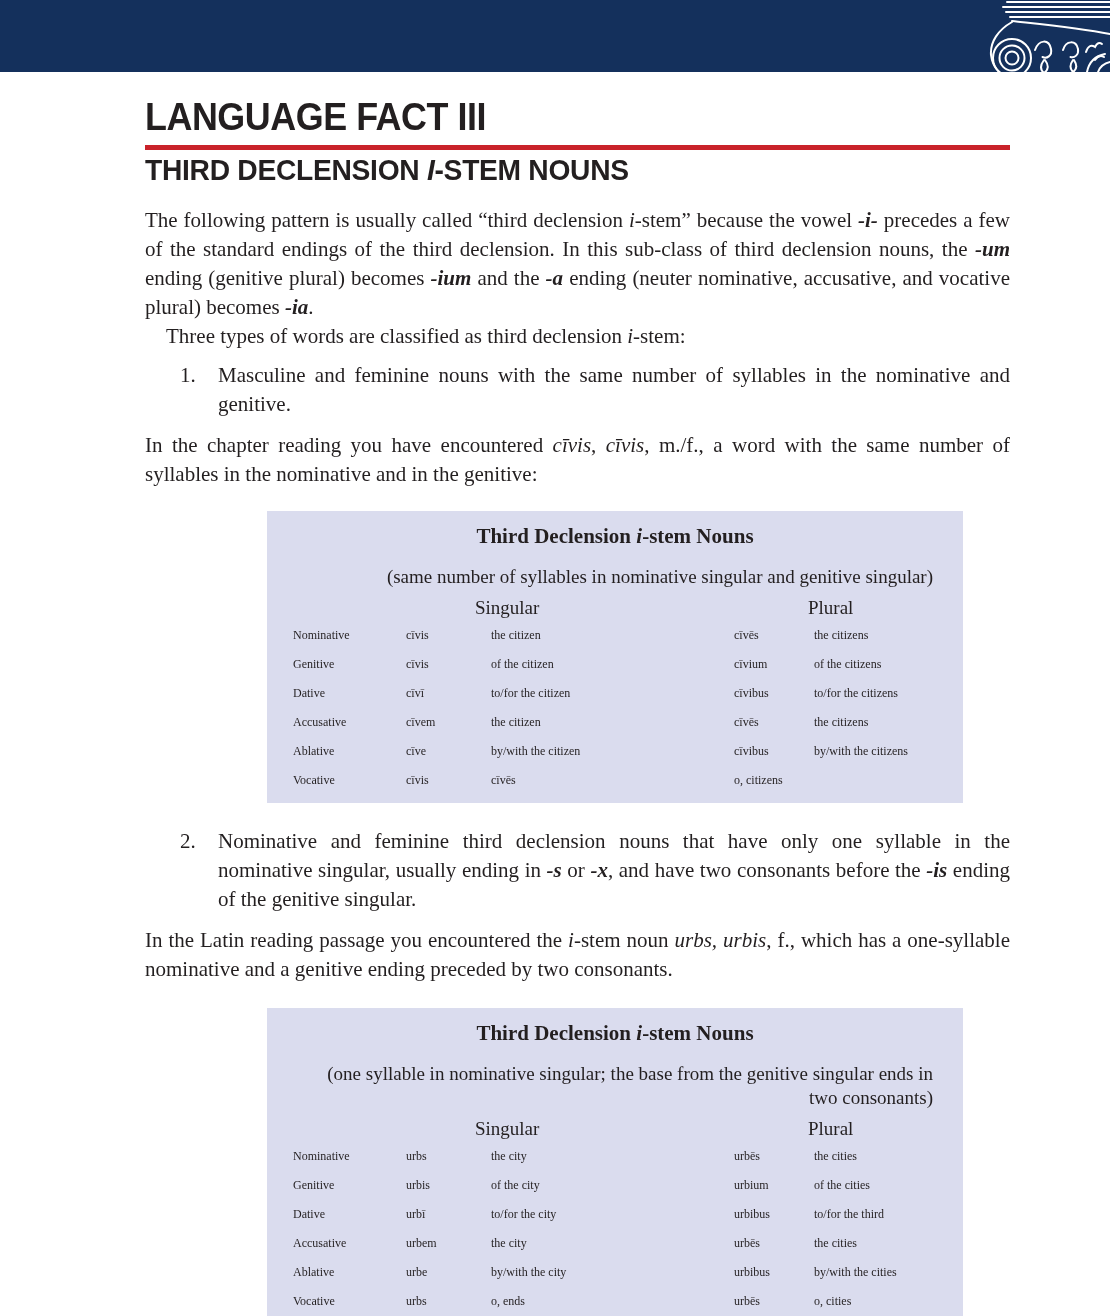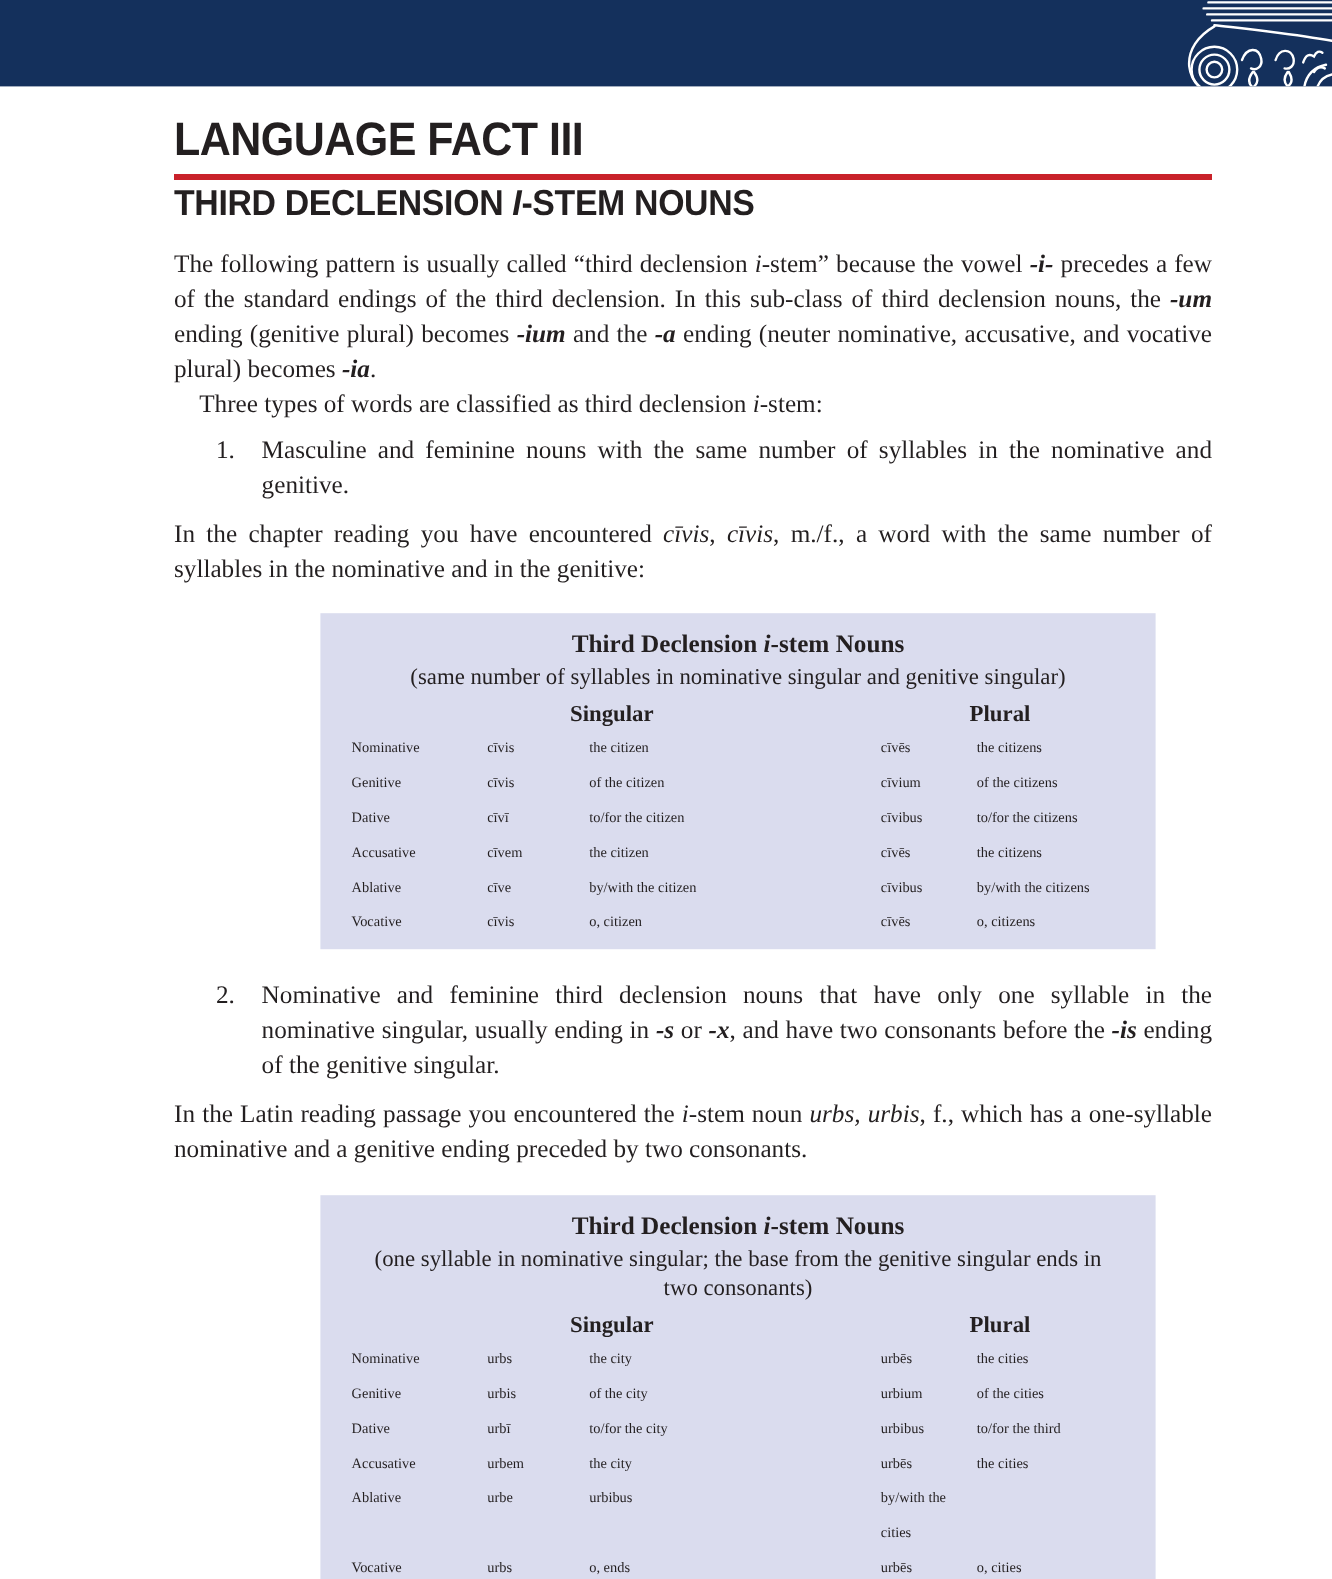--- a/index.html
+++ b/index.html
@@ -54,23 +54,23 @@
   .follow { margin-top: 12px; }
 
   
   .decl-table {
     width: 696px; margin-left: 122px; margin-top: 22px;
     background: var(--tablebg, #dadcee);
     padding: 8px 0 8px;
   }
   .decl-table.second { margin-top: 24px; }
   .t-title { text-align: center; font-weight: bold; font-size: 21px; line-height: 26px; padding-top: 4px; }
-  .t-sub   { text-align: center; font-size: 19px; line-height: 24px; margin-top: 4px; padding: 0 30px; }
+  .t-sub   { text-align: right; font-size: 19px; line-height: 24px; margin-top: 16px; padding: 0 30px; }
   .t-grid  { display: grid; grid-template-columns: 123px 85px 243px 80px 1fr; }
-  .t-head  { margin-top: 6px; font-weight: bold; font-size: 19px; line-height: 26px; }
+  .t-head  { margin-top: 6px; font-weight: normal; font-size: 19px; line-height: 26px; }
   .t-head .pl { padding-left: 10px; }
   .t-row   { font-size: 12px; line-height: 29px; margin-left: 16px; }
   .t-case  { padding-left: 10px; }
 
   
   .seg-i  { font-style: italic; }
   .seg-b  { font-weight: normal; }
   .seg-bi { font-weight: bold; font-style: italic; }
 </style>
 </head>
@@ -159,21 +159,20 @@
           <div class="t-grid t-row">
           <span class="t-case">Ablative</span>
           <span><span>cīv</span><span class="seg-b">e</span></span>
           <span>by/with the citizen</span>
           <span><span>cīv</span><span class="seg-b">ibus</span></span>
           <span>by/with the citizens</span>
         </div>
           <div class="t-grid t-row">
           <span class="t-case">Vocative</span>
           <span><span>cīvis</span></span>
-          <span>o, citizen</span>
           <span><span>cīv</span><span class="seg-b">ēs</span></span>
           <span>o, citizens</span>
         </div>
         </div>
     </section>
 
     <div class="li li2">
       <span class="num">2.</span>
       <div class="li-body"><span>Nominative and feminine third declension nouns that have only one syllable in the nominative singular, usually ending in </span><span class="seg-bi">-s</span><span> or </span><span class="seg-bi">-x</span><span>, and have two consonants before the </span><span class="seg-bi">-is</span><span> ending of the genitive singular.</span></div>
     </div>
@@ -214,20 +213,21 @@
           <div class="t-grid t-row">
           <span class="t-case">Accusative</span>
           <span><span>urb</span><span class="seg-b">em</span></span>
           <span>the city</span>
           <span><span>urb</span><span class="seg-b">ēs</span></span>
           <span>the cities</span>
         </div>
           <div class="t-grid t-row">
           <span class="t-case">Ablative</span>
           <span><span>urb</span><span class="seg-b">e</span></span>
+          <span>by/with the city</span>
           <span><span>urb</span><span class="seg-b">ibus</span></span>
           <span>by/with the cities</span>
         </div>
           <div class="t-grid t-row">
           <span class="t-case">Vocative</span>
           <span><span>urbs</span></span>
           <span>o, ends</span>
           <span><span>urb</span><span class="seg-b">ēs</span></span>
           <span>o, cities</span>
         </div>

